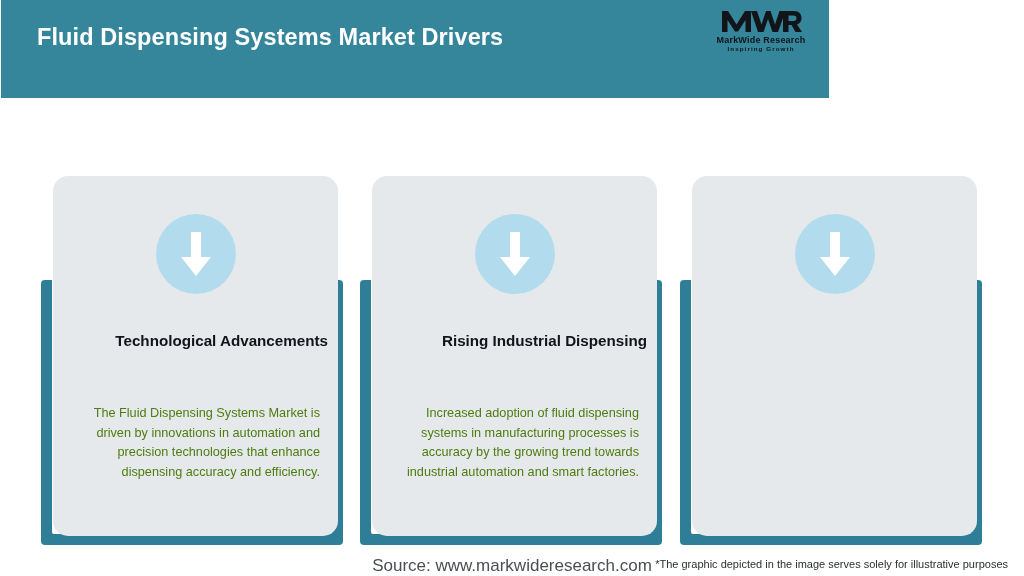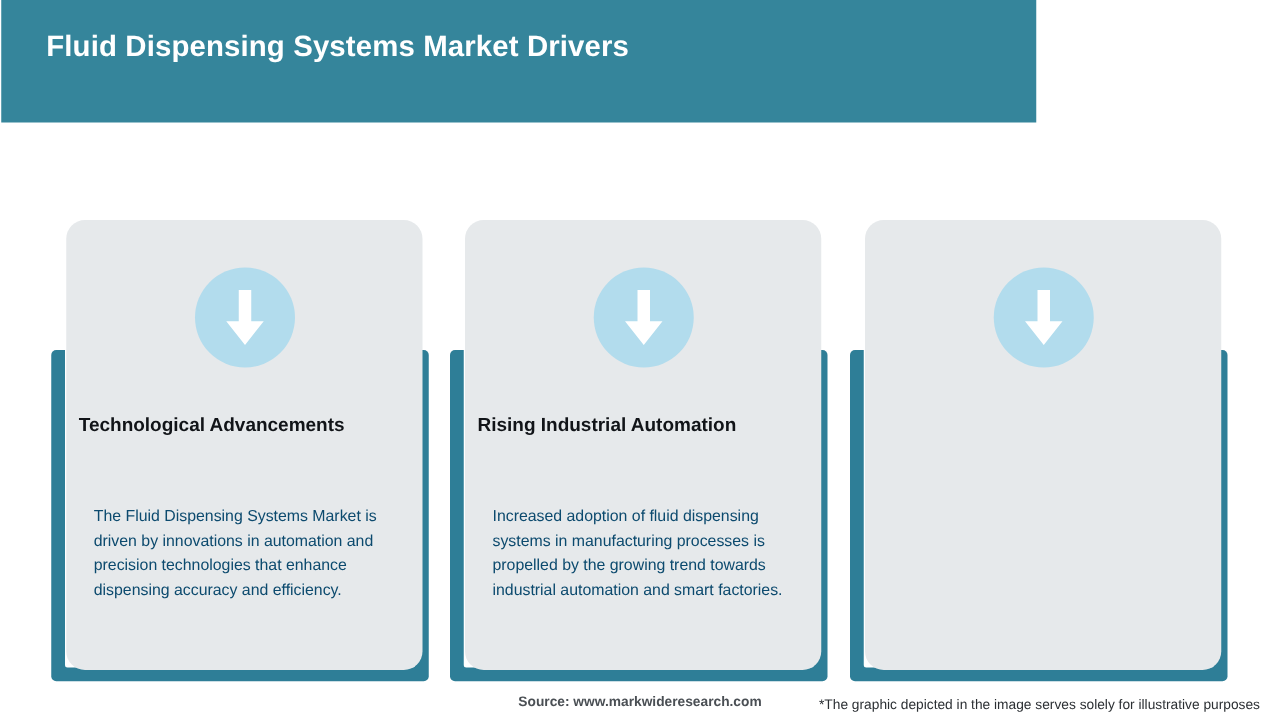--- a/index.html
+++ b/index.html
@@ -139,64 +139,73 @@
     width: 34px;
     height: 44px;
     display: block;
   }
 
   .card-title {
     position: absolute;
     left: 10px;
     right: 10px;
     top: 155px;
-    text-align: left;
+    text-align: right;
     font-size: 15.2px;
     font-weight: bold;
     color: #111418;
     line-height: 19px;
   }
 
   .card-body {
     position: absolute;
     left: 22px;
     right: 18px;
     top: 228px;
     font-size: 12.7px;
-    color: #0c4a6e;
+    color: #4d7c0f;
     line-height: 19.6px;
-    text-align: left;
+    text-align: right;
   }
 
   
   .source {
     position: absolute;
     left: 0;
     top: 556px;
     width: 1024px;
     text-align: center;
-    font-size: 11px;
-    font-weight: bold;
+    font-size: 17px;
+    font-weight: normal;
     color: #4a4f54;
   }
   .disclaimer {
     position: absolute;
     right: 16px;
     top: 558px;
     font-size: 11px;
     color: #2b2f33;
     white-space: nowrap;
   }
 </style>
 </head>
 <body>
 
 <div class="header-bar">
   <div class="header-title">Fluid Dispensing Systems Market Drivers</div>
 
+  <div class="logo">
+    <svg class="logo-mark" viewBox="0 0 164 52" aria-hidden="true">
+      <path d="M4 48 L4 6 L16 6 L33 33 L50 6 L62 6 L62 48 L51 48 L51 24 L36 47 L30 47 L15 24 L15 48 Z" fill="#111418"></path>
+      <path d="M62 6 L74 6 L83 33 L92 6 L101 6 L110 33 L119 6 L131 6 L116 48 L105 48 L96 22 L87 48 L76 48 Z" fill="#111418"></path>
+      <path d="M126 48 L126 6 L148 6 C158 6 163 12 163 20 C163 26 160 31 154 33 L164 48 L151 48 L143 34 L137 34 L137 48 Z M137 15 L137 26 L147 26 C151 26 153 24 153 20 C153 17 151 15 147 15 Z" fill="#111418"></path>
+    </svg>
+    <span class="logo-name">MarkWide Research</span>
+    <span class="logo-tag">Inspiring Growth</span>
+  </div>
 </div>
 
 <div class="cards">
 
   <div class="card-group g1">
     <div class="frame"></div>
     <div class="card">
       <div class="icon-circle">
         <svg viewBox="0 0 34 44" aria-hidden="true">
           <path d="M12 0 L22 0 L22 25 L32 25 L17 44 L2 25 L12 25 Z" fill="#ffffff"></path>
@@ -208,22 +217,22 @@
   </div>
 
   <div class="card-group g2">
     <div class="frame"></div>
     <div class="card">
       <div class="icon-circle">
         <svg viewBox="0 0 34 44" aria-hidden="true">
           <path d="M12 0 L22 0 L22 25 L32 25 L17 44 L2 25 L12 25 Z" fill="#ffffff"></path>
         </svg>
       </div>
-      <div class="card-title">Rising Industrial Automation</div>
-      <div class="card-body">Increased adoption of fluid dispensing systems in manufacturing processes is propelled by the growing trend towards industrial automation and smart factories.</div>
+      <div class="card-title">Rising Industrial Dispensing</div>
+      <div class="card-body">Increased adoption of fluid dispensing systems in manufacturing processes is accuracy by the growing trend towards industrial automation and smart factories.</div>
     </div>
   </div>
 
   <div class="card-group g3">
     <div class="frame"></div>
     <div class="card">
       <div class="icon-circle">
         <svg viewBox="0 0 34 44" aria-hidden="true">
           <path d="M12 0 L22 0 L22 25 L32 25 L17 44 L2 25 L12 25 Z" fill="#ffffff"></path>
         </svg>

